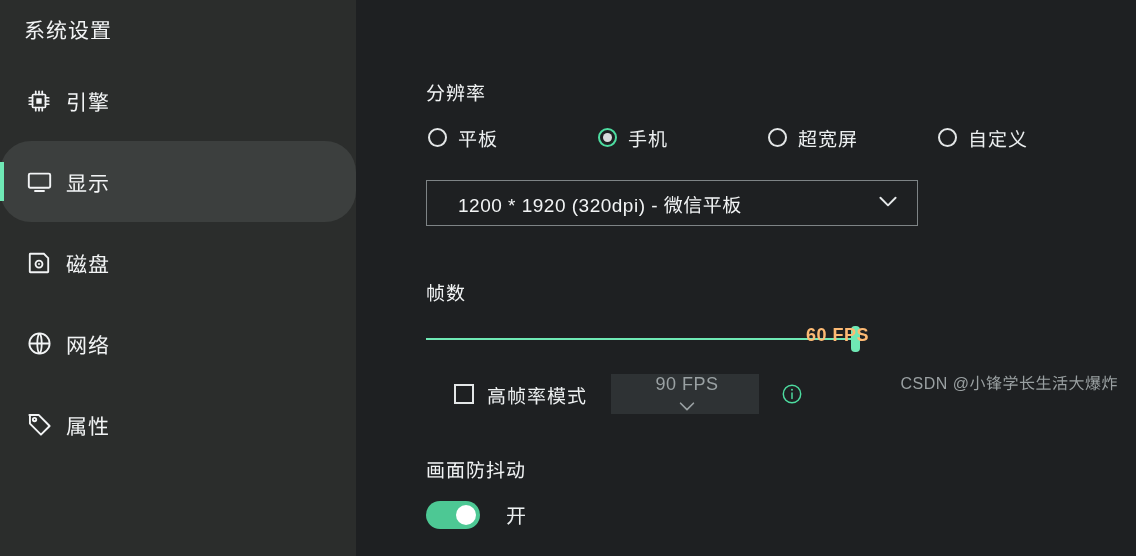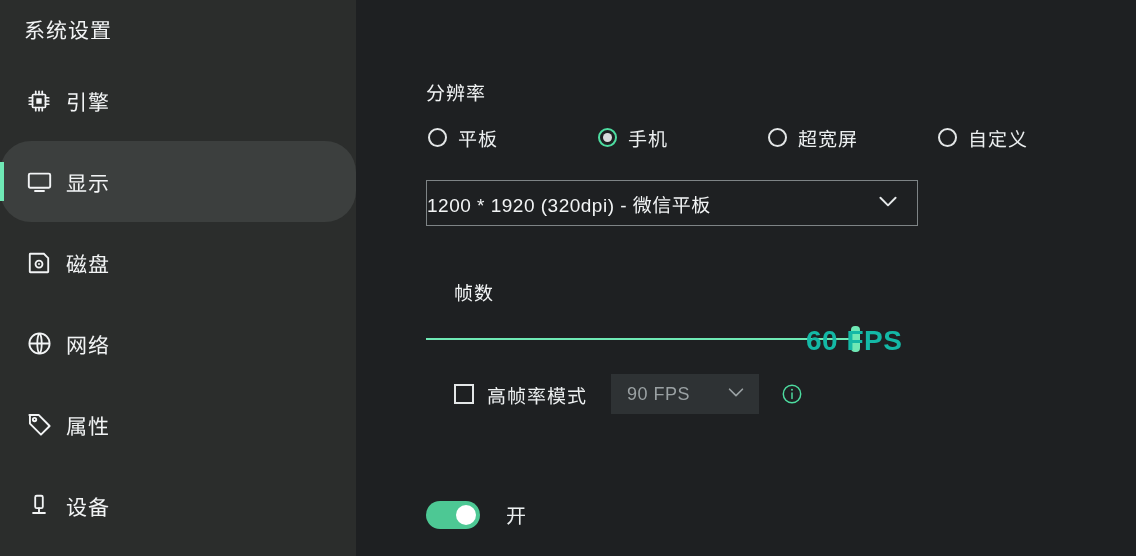--- a/index.html
+++ b/index.html
@@ -149,21 +149,21 @@
     left: 70px;
     top: 180px;
     width: 492px;
     height: 46px;
     border: 1px solid #7e8486;
     box-sizing: border-box;
     background: #1e2022;
     display: flex;
     align-items: center;
     justify-content: space-between;
-    padding: 0 16px 0 0;
+    padding: 0 16px 0 31px;
     cursor: pointer;
   }
   .select .sval {
     font-size: 19px;
     letter-spacing: 0.5px;
     color: #f2f4f5;
     white-space: nowrap;
   }
   .chev { color: #e6e9ea; display: block; }
 
@@ -191,24 +191,24 @@
     transform: translateY(-50%);
     width: 9px;
     height: 26px;
     border-radius: 4px;
     background: #6fe8b5;
   }
   .slider-value {
     position: absolute;
     left: 450px;
     top: 325px;
-    font-size: 28px;
+    font-size: 18px;
     font-weight: bold;
     letter-spacing: 0.5px;
-    color: #14b8a6;
+    color: #fdba74;
     white-space: nowrap;
   }
 
   
   .check-row {
     position: absolute;
     left: 70px;
     top: 374px;
     display: flex;
     align-items: center;
@@ -233,20 +233,21 @@
     margin-left: 24px;
     width: 148px;
     height: 40px;
     background: #2e3234;
     display: flex;
     align-items: center;
     justify-content: space-between;
     padding: 0 12px 0 16px;
     box-sizing: border-box;
     cursor: not-allowed;
+    flex-direction: column;
   }
   .mini-select .mval {
     font-size: 18px;
     color: #9aa1a3;
     letter-spacing: 0.5px;
   }
   .mini-select .chev { color: #9aa1a3; }
   .info-icon {
     margin-left: 22px;
     width: 22px;
@@ -354,29 +355,20 @@
       <div class="nav-item">
         <span class="nav-icon">
           <svg width="27" height="27" viewBox="0 0 24 24" fill="none" stroke="currentColor" stroke-width="1.7">
             <path d="M3 3.5h8.2L21 13.3l-7.7 7.7L3.5 11.2V4a.5.5 0 0 1 .5-.5z" stroke-linejoin="round"></path>
             <circle cx="7.6" cy="7.6" r="1.5"></circle>
           </svg>
         </span>
         <span class="nav-label">属性</span>
       </div>
 
-      <div class="nav-item">
-        <span class="nav-icon">
-          <svg width="26" height="26" viewBox="0 0 24 24" fill="none" stroke="currentColor" stroke-width="1.7">
-            <rect x="8.5" y="2.5" width="7" height="11.5" rx="1.4"></rect>
-            <path d="M12 14v4M6.5 18.5h11" stroke-linecap="round"></path>
-          </svg>
-        </span>
-        <span class="nav-label">设备</span>
-      </div>
 
     </nav>
   </aside>
 
   <main class="main">
 
     <div class="section-title" style="left:70px; top:78px;">分辨率</div>
 
     <div class="radio-row">
       <label class="radio" style="width:170px">
@@ -399,21 +391,21 @@
 
     <div class="select">
       <span class="sval">1200 * 1920 (320dpi) - 微信平板</span>
       <span class="chev">
         <svg width="26" height="26" viewBox="0 0 24 24" fill="none" stroke="currentColor" stroke-width="1.8" stroke-linecap="round" stroke-linejoin="round">
           <path d="M5 9l7 7 7-7"></path>
         </svg>
       </span>
     </div>
 
-    <div class="section-title" style="left:70px; top:278px;margin-left:28px;">帧数</div>
+    <div class="section-title" style="left:70px; top:278px;">帧数</div>
 
     <div class="slider-wrap">
       <div class="track">
         <div class="thumb"></div>
       </div>
     </div>
     <div class="slider-value">60 FPS</div>
 
     <div class="check-row">
       <span class="checkbox"></span>
@@ -428,23 +420,25 @@
       </span>
       <span class="info-icon">
         <svg width="22" height="22" viewBox="0 0 24 24" fill="none" stroke="currentColor" stroke-width="1.6">
           <circle cx="12" cy="12" r="9.5"></circle>
           <circle cx="12" cy="7.4" r="1.05" fill="currentColor" stroke="none"></circle>
           <path d="M12 10.8v6.2" stroke-linecap="round"></path>
         </svg>
       </span>
     </div>
 
+    <div class="section-title" style="left:70px; top:455px;">画面防抖动</div>
 
     <div class="toggle-row">
       <span class="toggle">
         <span class="knob"></span>
       </span>
       <span class="toggle-label">开</span>
     </div>
 
+    <div class="watermark">CSDN @小锋学长生活大爆炸</div>
 
   </main>
 </div>
 
 </body></html>

